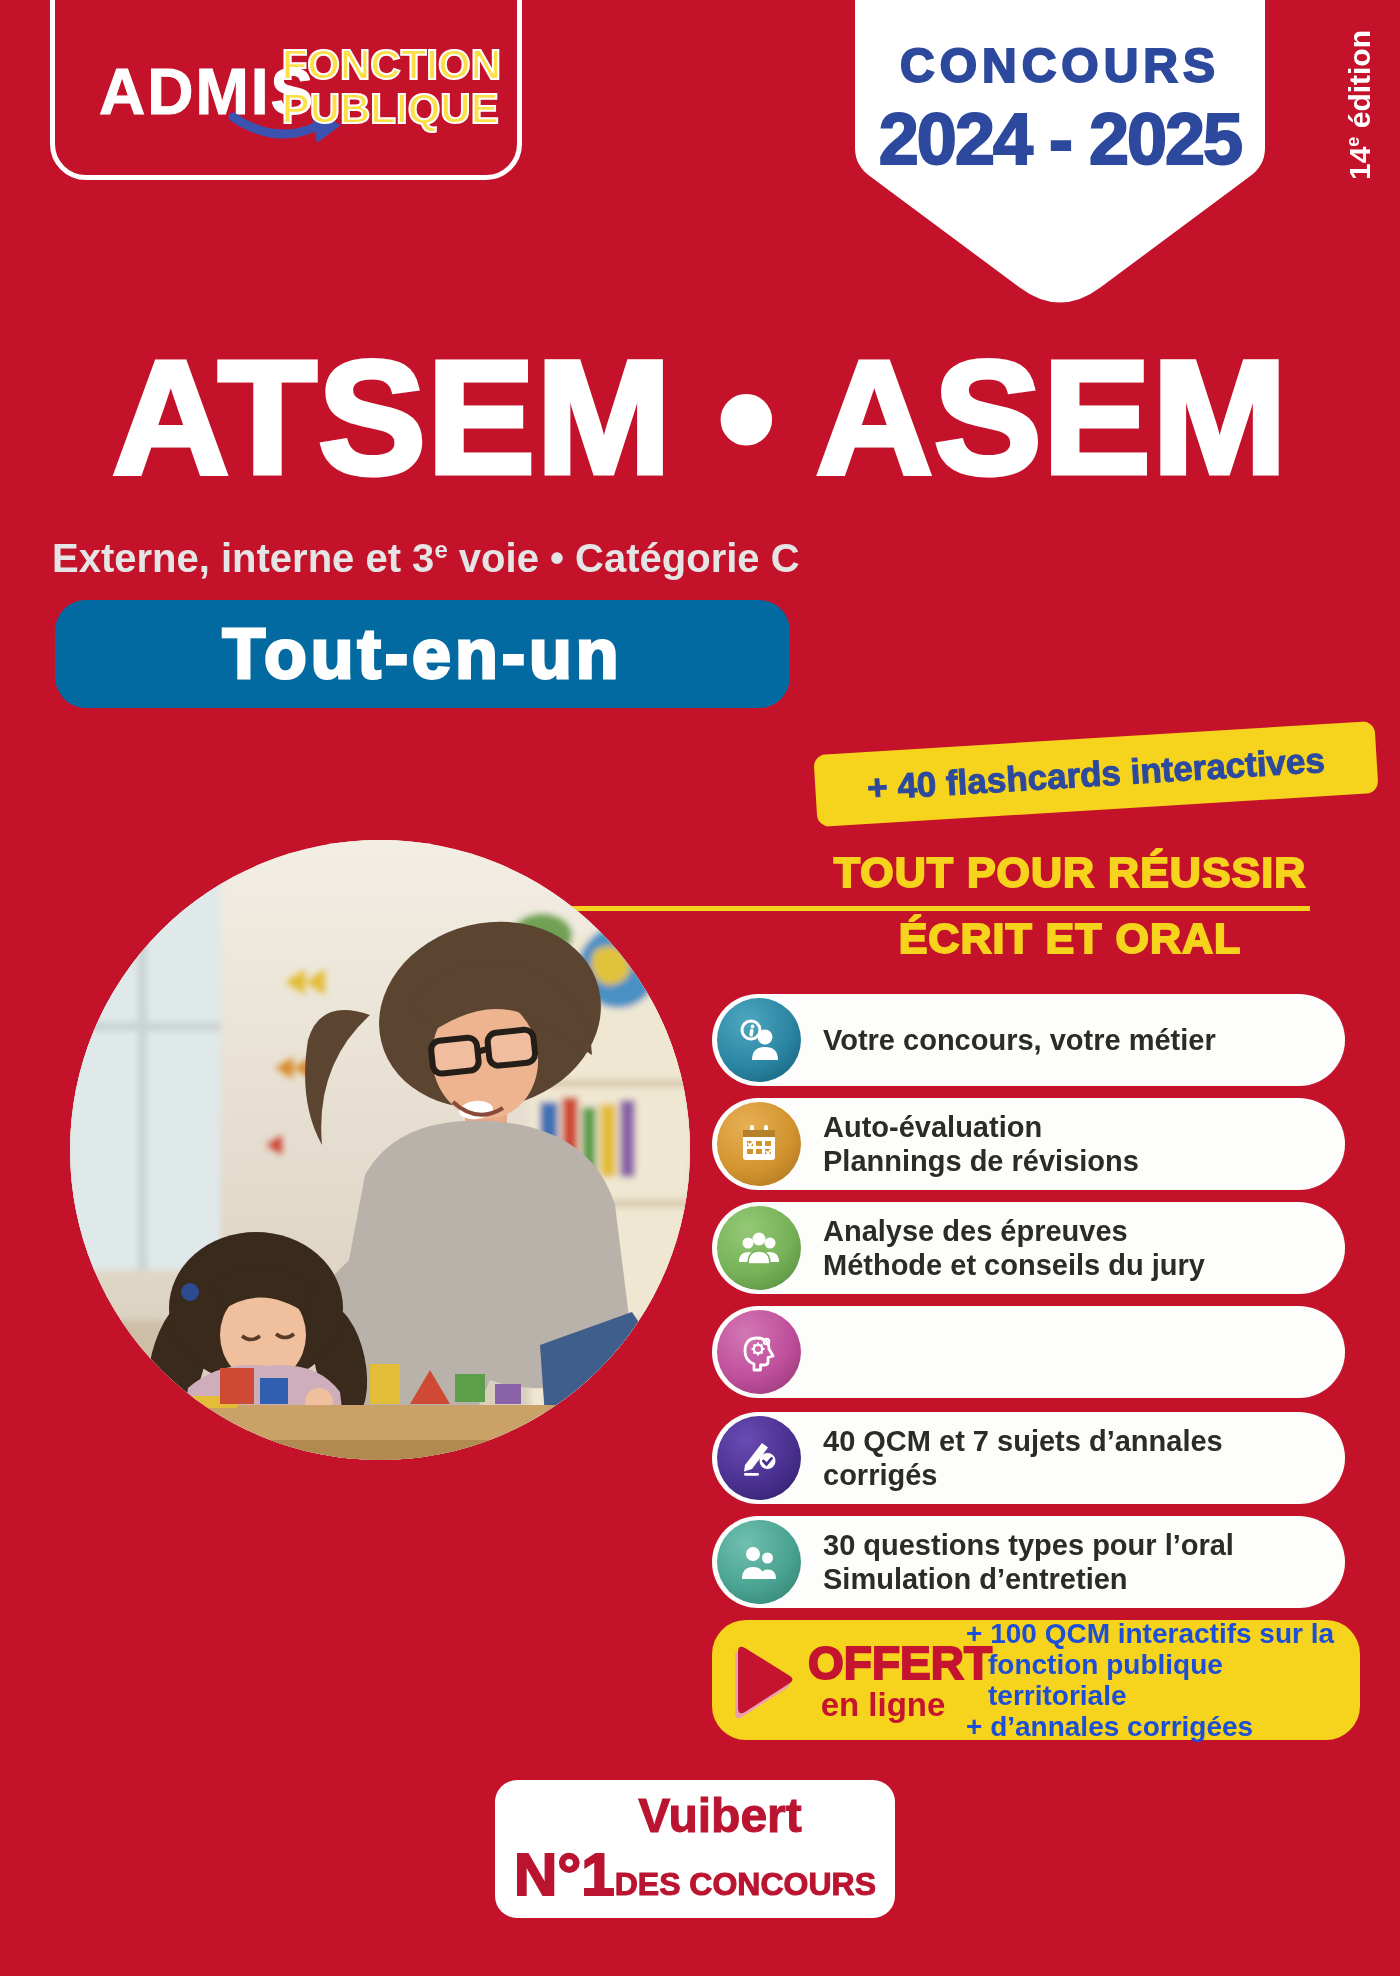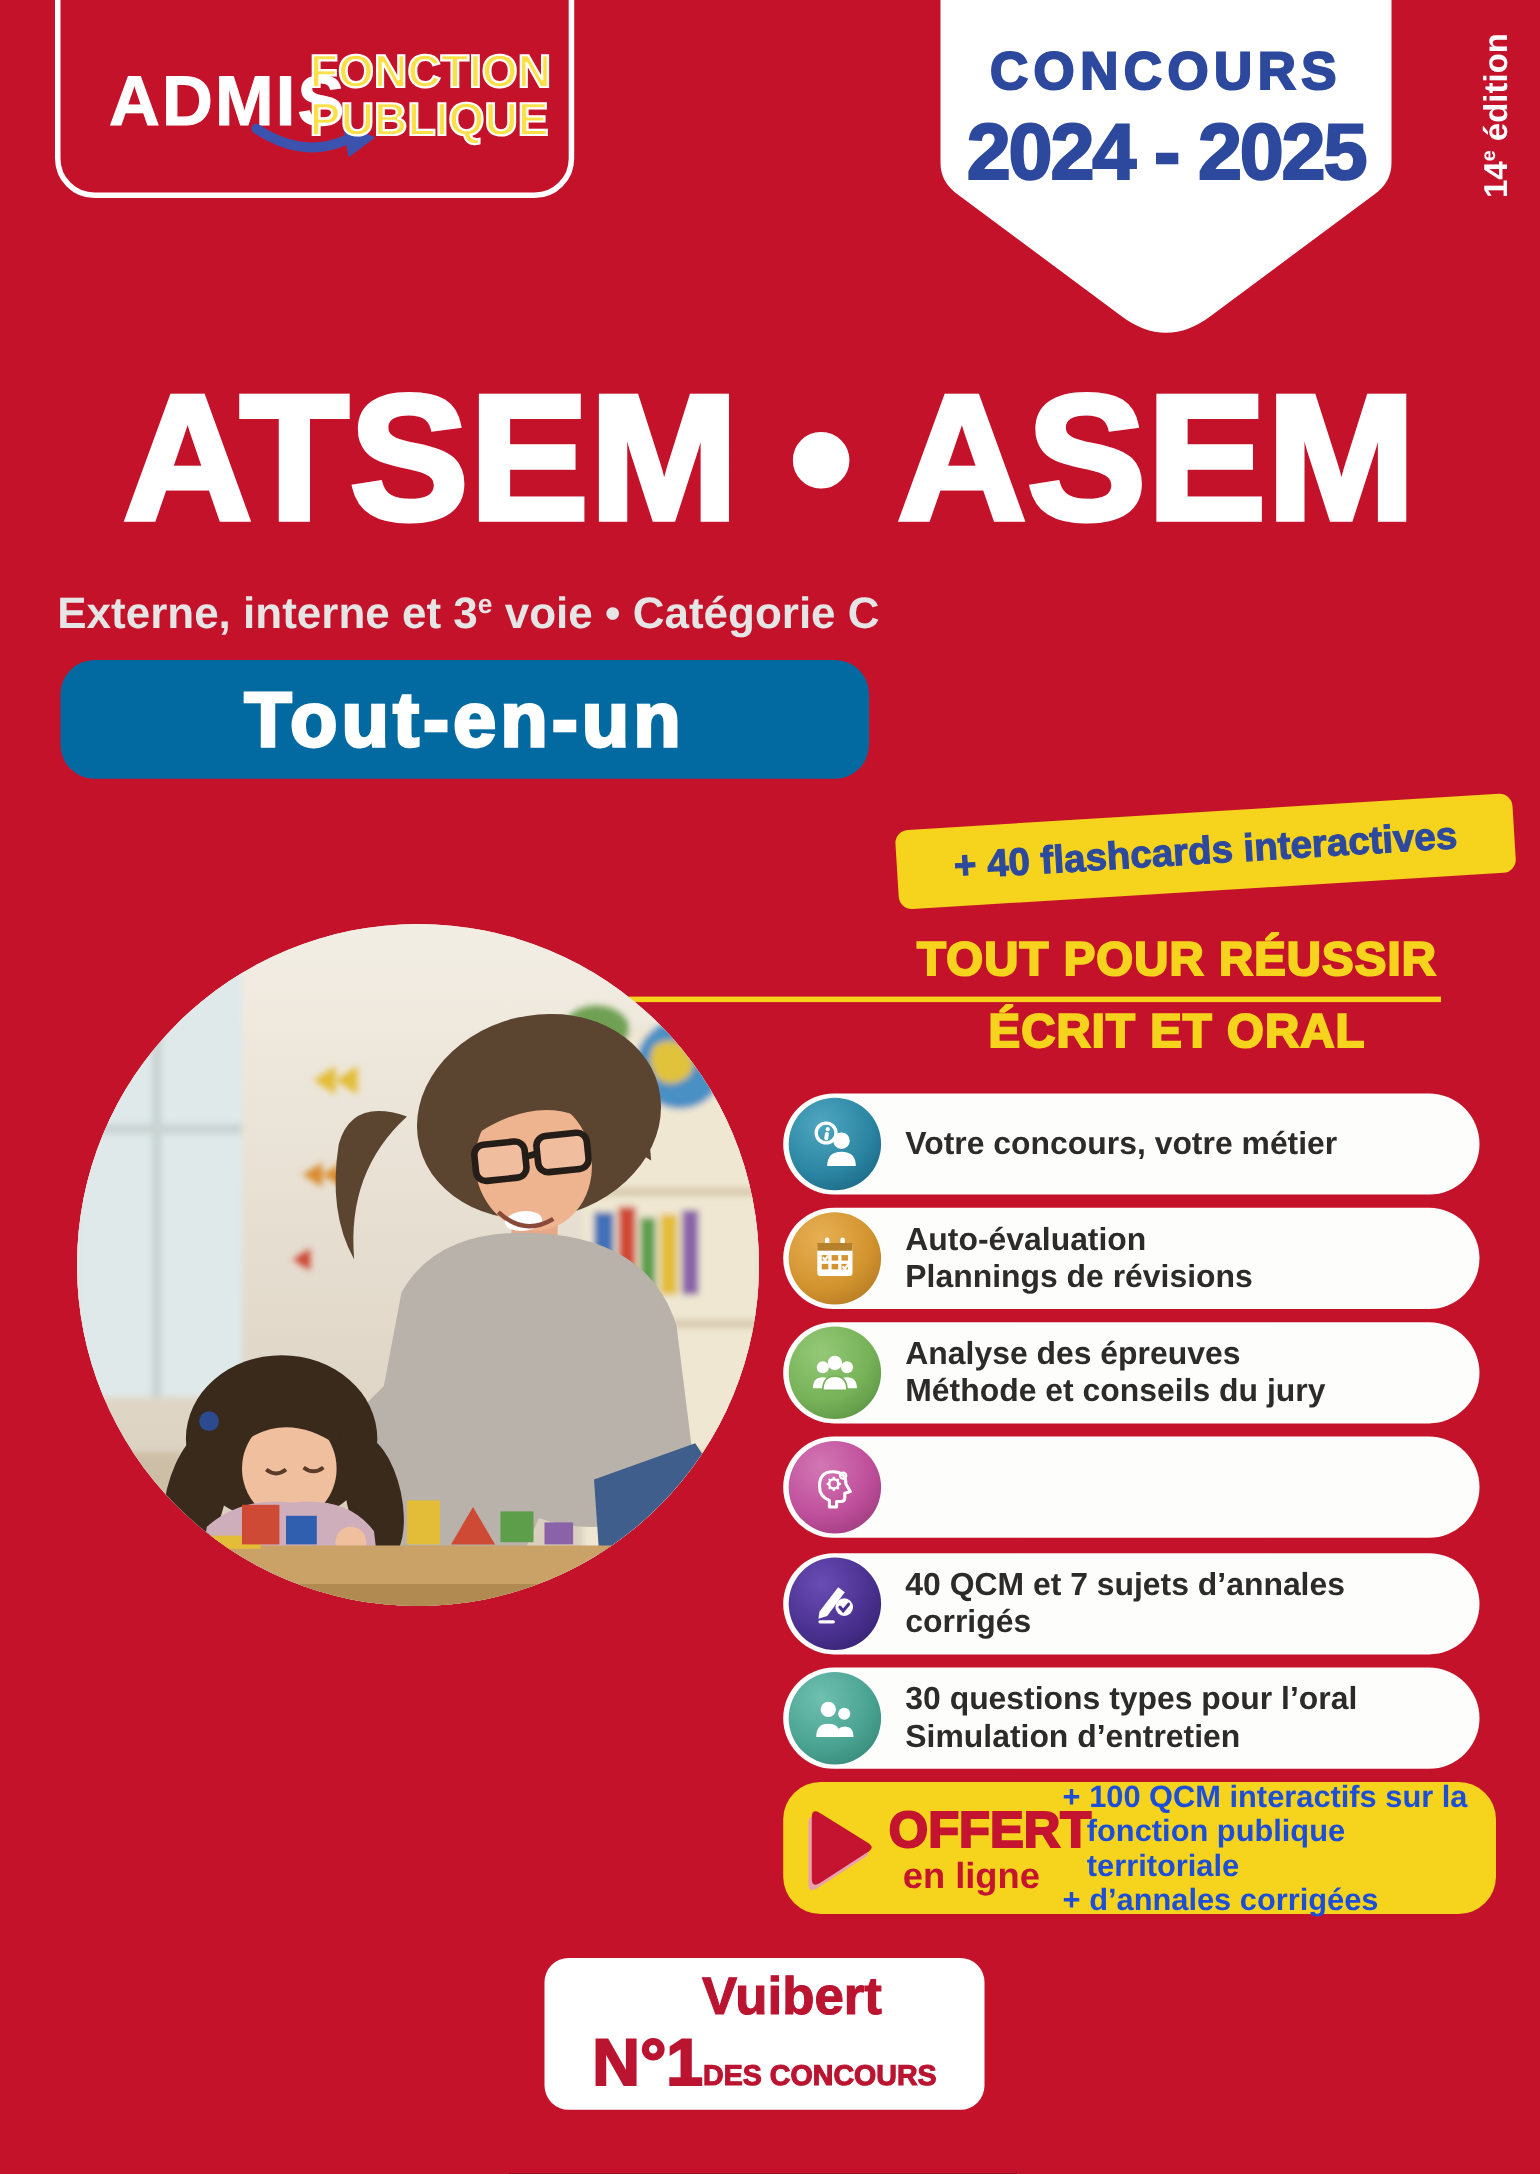--- a/index.html
+++ b/index.html
@@ -70,21 +70,21 @@
   .offer-lines .ind{padding-left:22px;}
   
   .brand-box{position:absolute;left:495px;top:1780px;width:400px;height:138px;background:#fff;
              border-radius:22px;}
   .brand-name{position:absolute;left:0;top:8px;width:100%;text-align:center;padding-left:50px;
               box-sizing:border-box;color:#ba1430;font-weight:bold;font-size:48px;
               -webkit-text-stroke:1px #ba1430;}
   .brand-rank-row{position:absolute;left:0;top:60px;width:100%;display:flex;justify-content:center;
                   align-items:baseline;color:#ba1430;}
   .brand-rank{font-size:60px;font-weight:bold;-webkit-text-stroke:2px #ba1430;}
-  .brand-rank-label{font-size:26px;font-weight:bold;margin-left:0;-webkit-text-stroke:1px #ba1430;}
+  .brand-rank-label{font-size:32px;font-weight:bold;margin-left:0;-webkit-text-stroke:1px #ba1430;}
 </style>
 </head>
 <body>
 
 <div class="cover">
 
   <div class="logo-box">
     <div class="logo-admis">ADMIS</div>
     <svg class="logo-arrow" width="120" height="48" viewBox="0 0 120 48">
       <path d="M6,12 Q48,40 88,22" stroke="#3b53ae" stroke-width="9" fill="none" stroke-linecap="round"></path>

